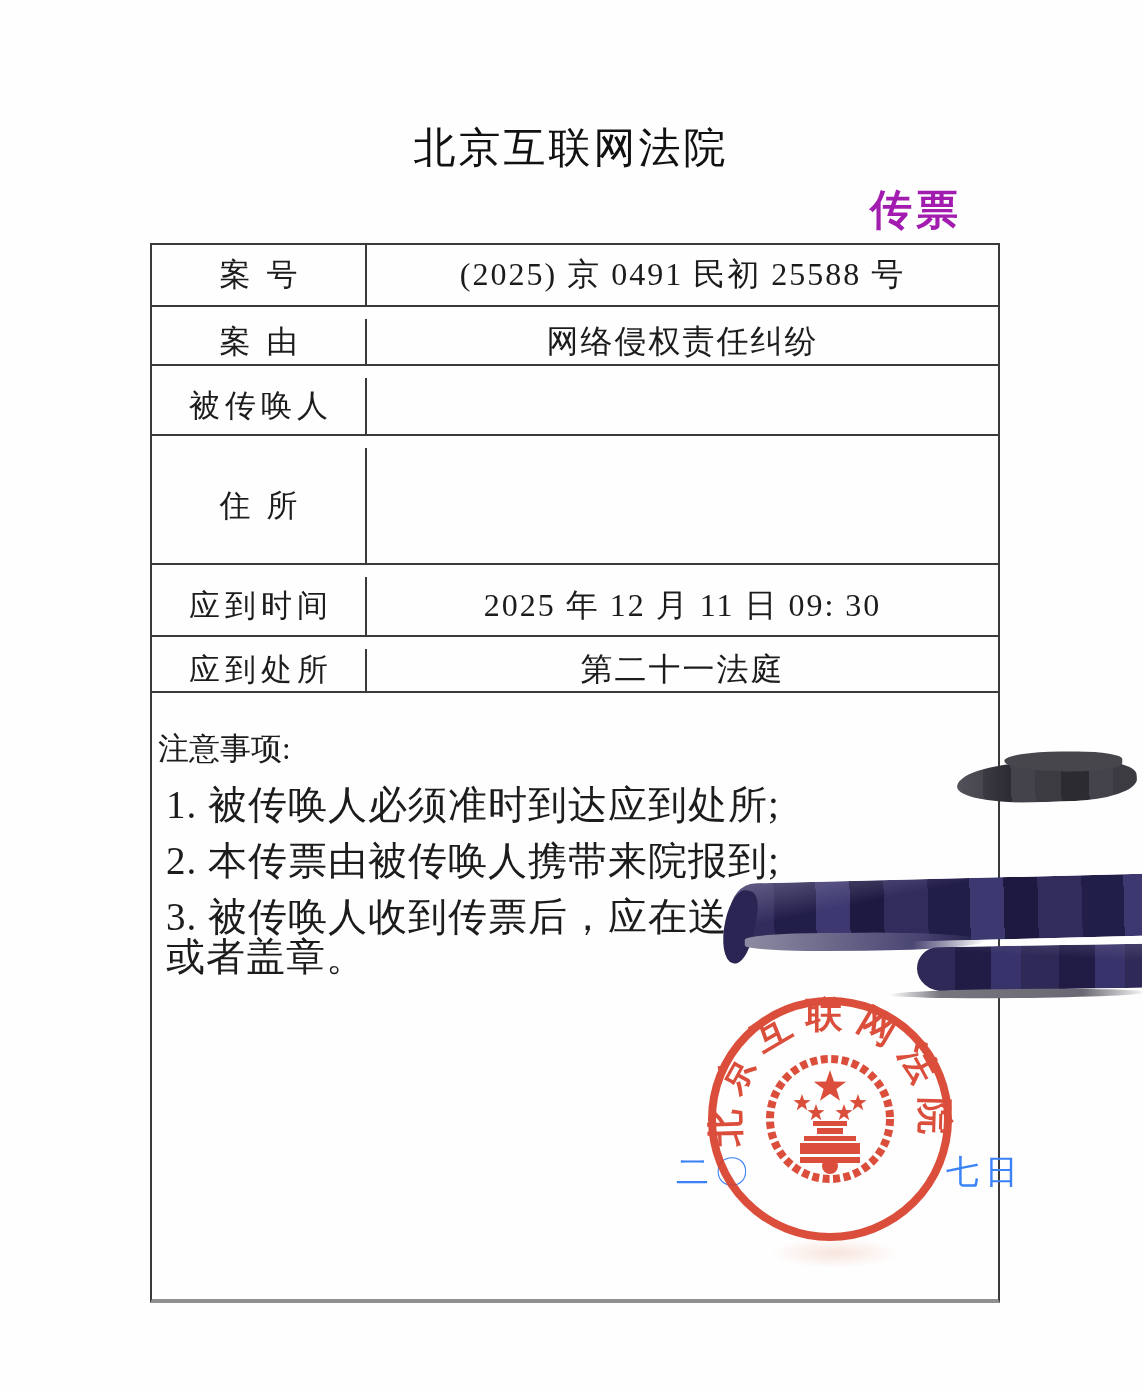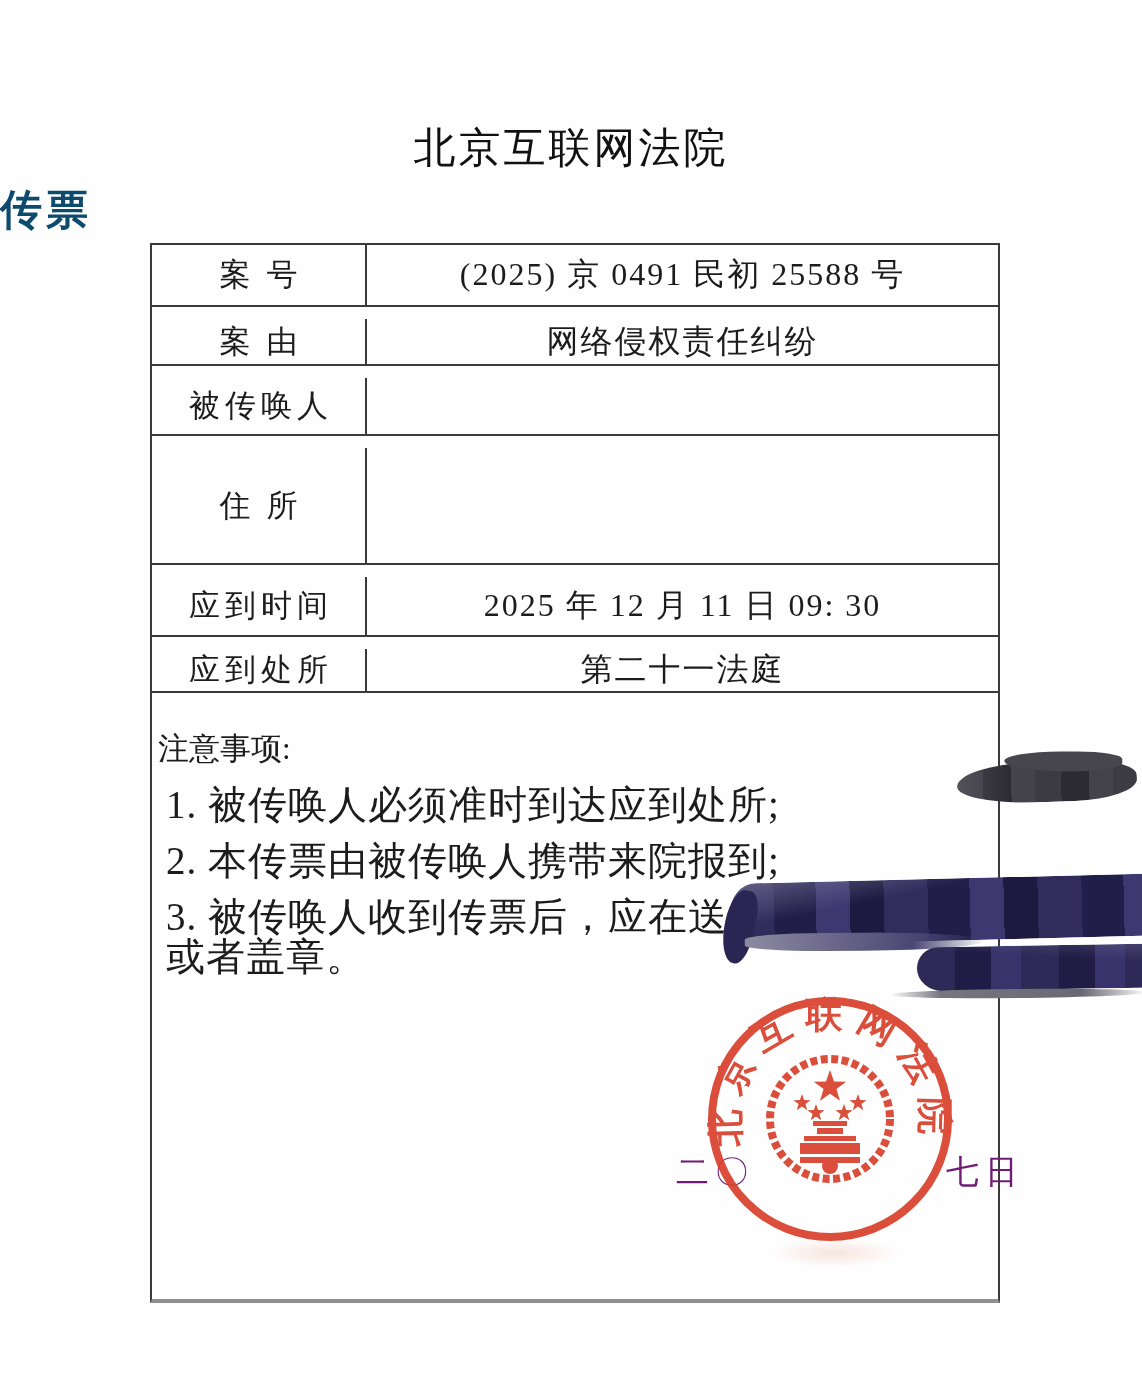--- a/index.html
+++ b/index.html
@@ -11,21 +11,21 @@
     color:#1c1c1c;
     overflow:hidden;
   }
   
   .court-title{
     position:absolute;top:120px;left:0;width:1142px;
     text-align:center;font-size:42px;letter-spacing:3px;color:#111;
   }
   .doc-title{
     position:absolute;top:182px;left:0;width:962px;
-    text-align:left;font-size:42px;font-weight:bold;letter-spacing:4px;color:#0c4a6e;
+    text-align:right;font-size:42px;font-weight:bold;letter-spacing:4px;color:#a21caf;
   }
   
   .summons-table{
     position:absolute;left:150px;top:243px;width:850px;height:1060px;
     box-sizing:border-box;
     border:2px solid #3a3a3a;
     border-bottom:4px solid #8f8f8f;
     display:flex;flex-direction:column;
     background:#fefefe;
     gap:12px;
@@ -95,21 +95,21 @@
     transform:rotate(-1deg);
   }
   .redact-streak{
     left:522px;top:541px;width:258px;height:9px;
     background:linear-gradient(90deg,rgba(110,108,120,0),#77757e 20%,#6a6872 75%,rgba(110,108,120,0));
     border-radius:50%;transform:rotate(-.6deg);
   }
   
   .issue-date{
     position:absolute;top:1150px;z-index:1;
-    font-size:33px;letter-spacing:6px;color:#701a75;
+    font-size:33px;letter-spacing:6px;color:#3b82f6;
   }
   .issue-date.left{left:676px;}
   .issue-date.right{left:946px;}
   .seal{
     position:absolute;left:701px;top:990px;width:258px;height:258px;z-index:2;
     opacity:.92;
   }
   .seal-smear{
     position:absolute;left:770px;top:1238px;width:130px;height:30px;z-index:1;
     background:radial-gradient(ellipse at center, rgba(235,180,160,.35), rgba(235,180,160,0) 70%);

